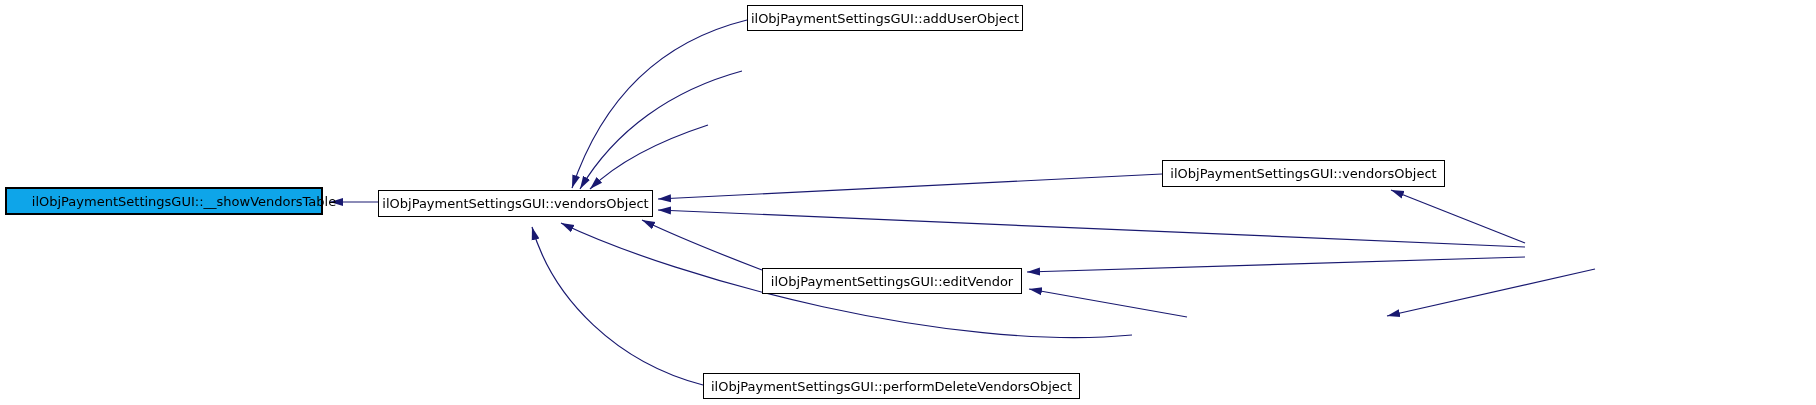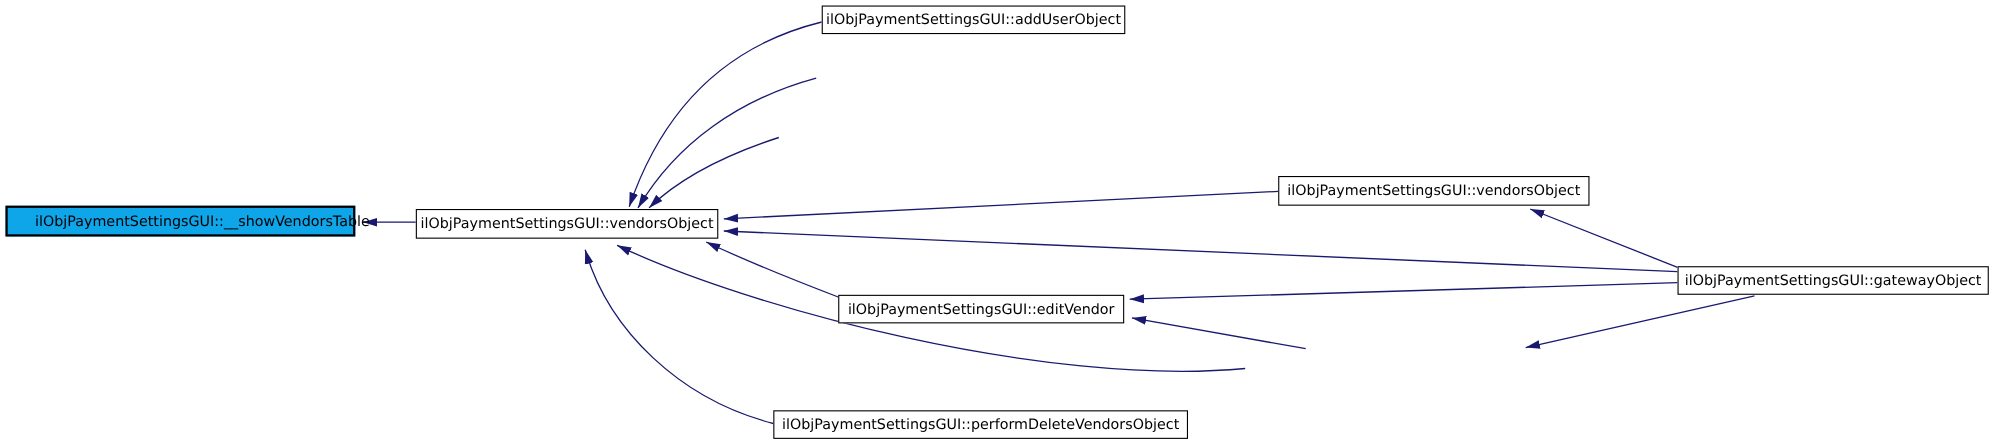--- a/index.html
+++ b/index.html
@@ -72,20 +72,19 @@
   <div class="node highlight" style="left:5px;top:187px;width:318px;height:28px">ilObjPaymentSettingsGUI::__showVendorsTable</div>
 
   <div class="node" style="left:378px;top:190px;width:275px;height:27px">ilObjPaymentSettingsGUI::vendorsObject</div>
 
   <div class="node" style="left:747px;top:5px;width:276px;height:26px">ilObjPaymentSettingsGUI::addUserObject</div>
 
 
 
   <div class="node" style="left:1162px;top:160px;width:283px;height:27px">ilObjPaymentSettingsGUI::vendorsObject</div>
 
-  <div class="node" style="left:1525px;top:242px;width:283px;height:26px">ilObjPaymentSettingsGUI::gatewayObject</div>
 
   <div class="node" style="left:762px;top:268px;width:260px;height:26px">ilObjPaymentSettingsGUI::editVendor</div>
 
 
   <div class="node" style="left:703px;top:373px;width:377px;height:26px">ilObjPaymentSettingsGUI::performDeleteVendorsObject</div>
 
 </div>
 
 </body></html>

